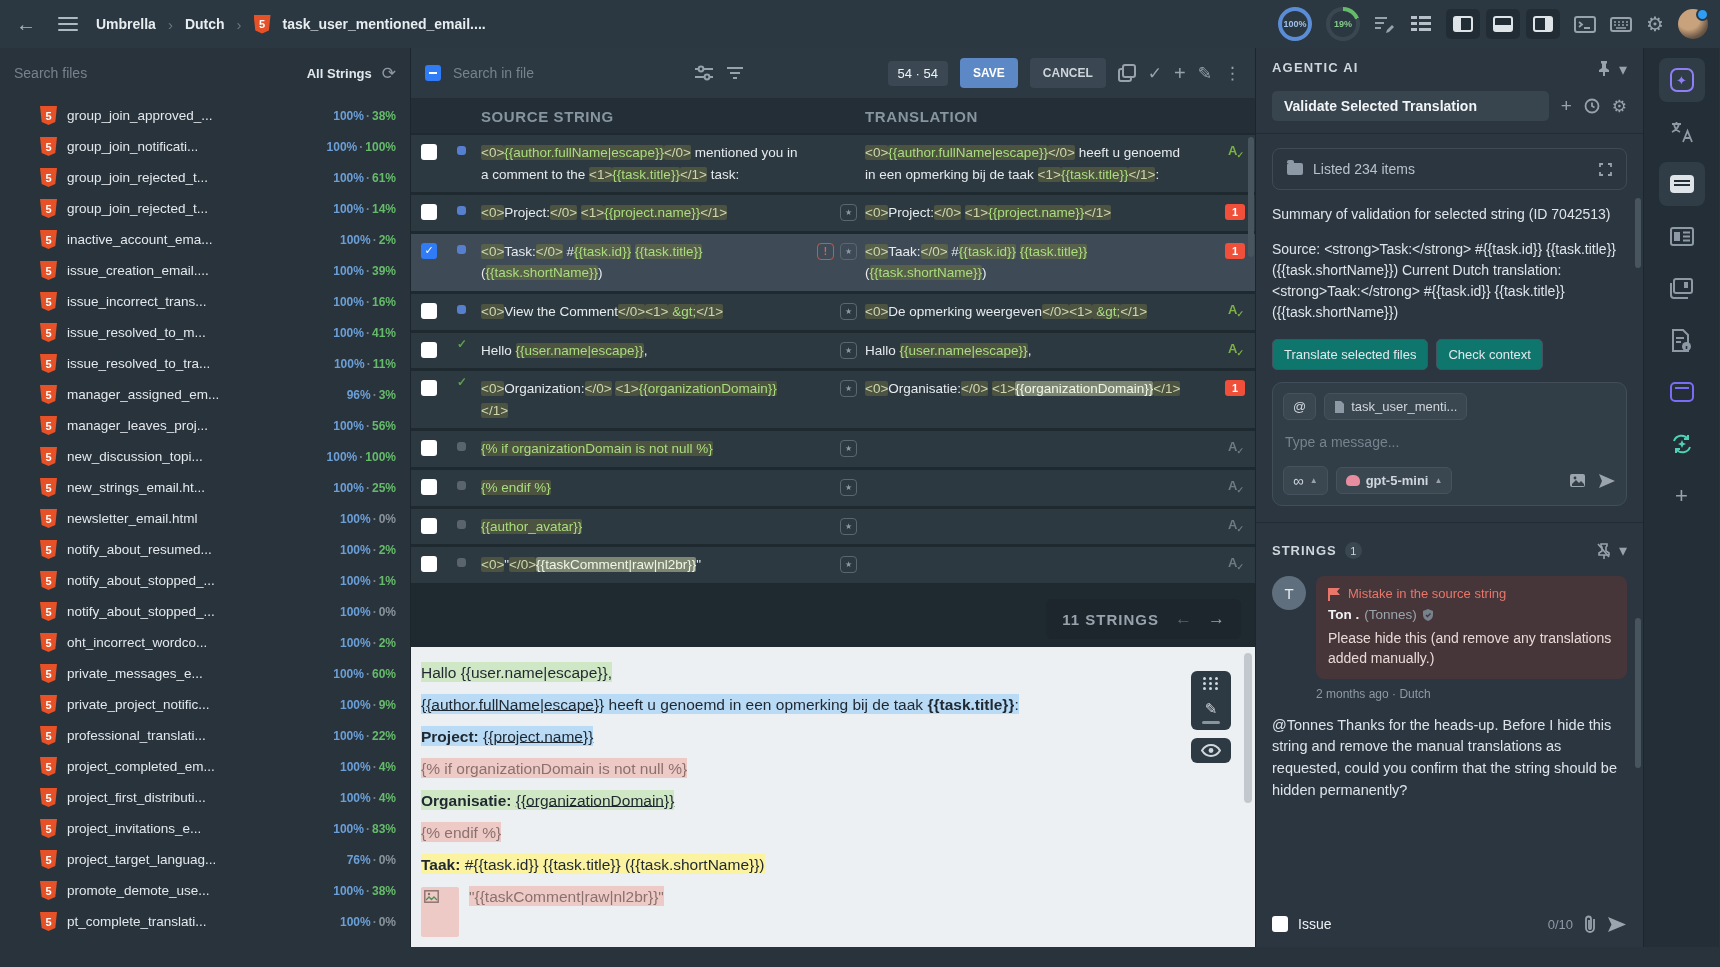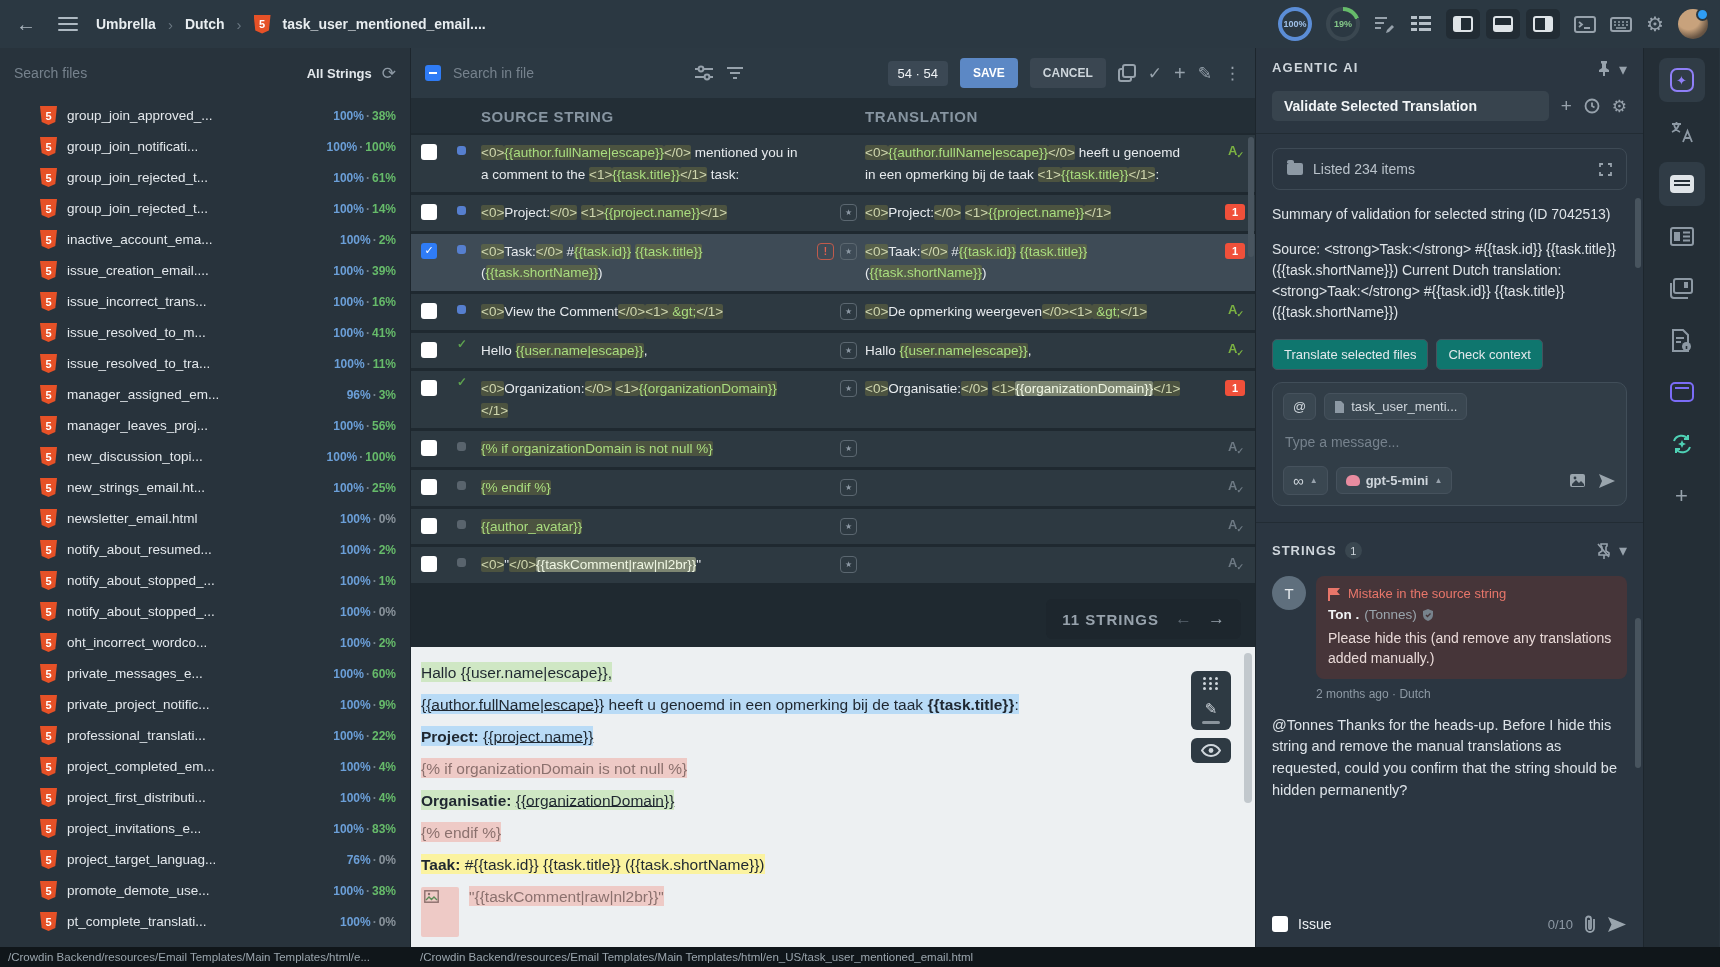--- a/index.html
+++ b/index.html
@@ -837,17 +837,13 @@
             <path d="M18 3v4h-4M6 21v-4h4" fill="none" stroke="#4fd1b5" stroke-width="2"></path>
             <path d="M12 8l1.2 2.8L16 12l-2.8 1.2L12 16l-1.2-2.8L8 12l2.8-1.2z" fill="#4fd1b5"></path>
           </svg>
       </span>
       <span class="rail-btn">
           <span class="plus-big">+</span>
         </span>
     </nav>
   </div>
 
-  <footer class="statusbar">
-    <span class="sb-left">/Crowdin Backend/resources/Email Templates/Main Templates/html/e...</span>
-    <span class="sb-center">/Crowdin Backend/resources/Email Templates/Main Templates/html/en_US/task_user_mentioned_email.html</span>
-  </footer>
 </div>
 
 </body></html>

